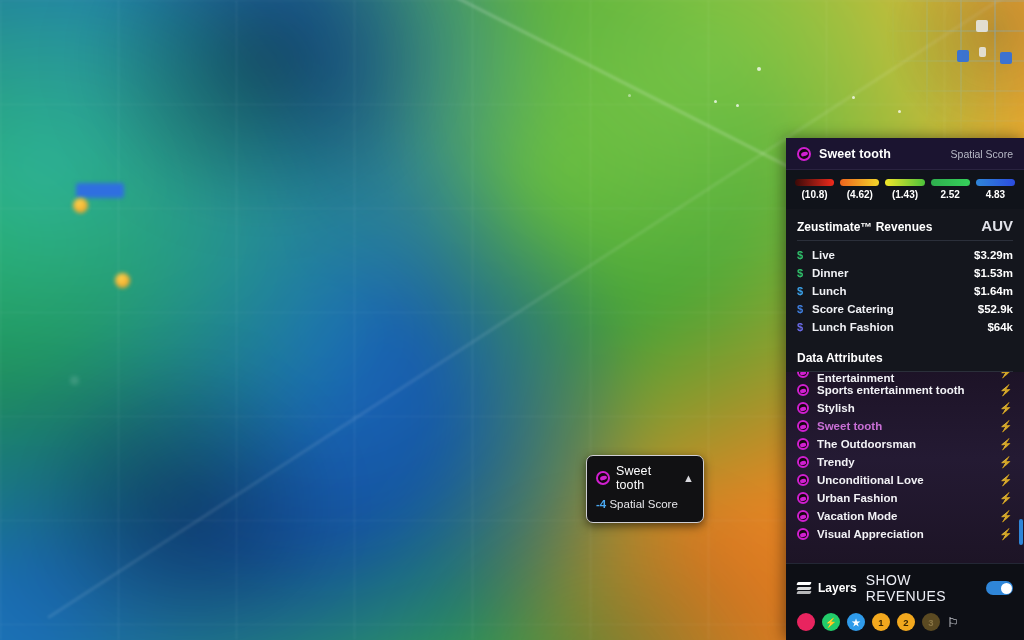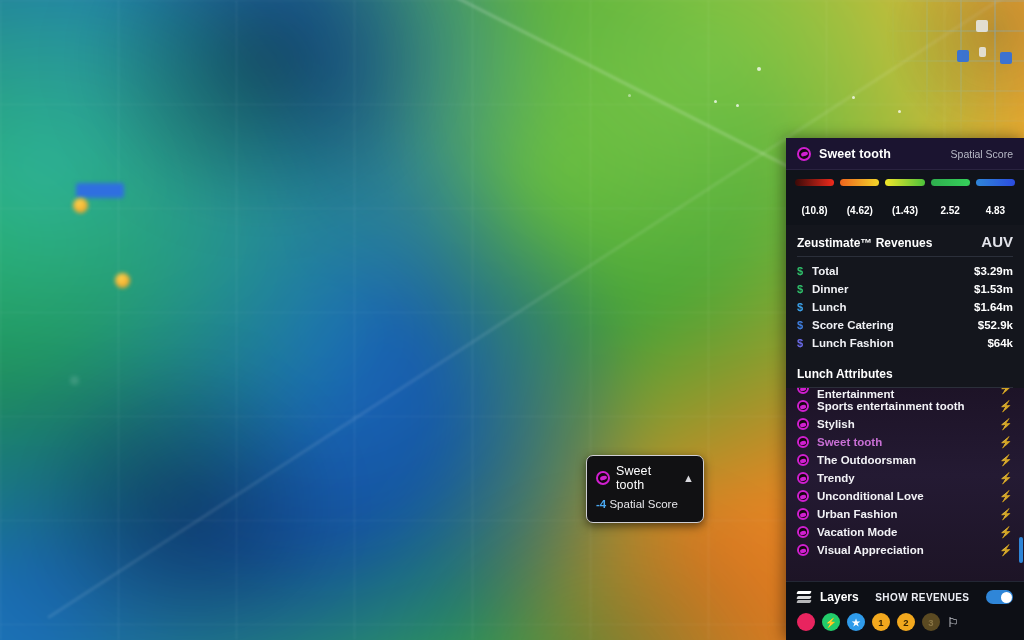--- a/index.html
+++ b/index.html
@@ -128,21 +128,21 @@
     background: #1b1430;
     border-bottom: 1px solid #2a2340;
   }
   .panel-title { font-size: 12.5px; font-weight: 700; letter-spacing: .1px; }
   .panel-head-right { margin-left: auto; font-size: 10.5px; color: #b7b9c6; }
 
   .legend { padding: 9px 9px 9px 9px; background: #10131a; }
   .legend-row { display: flex; gap: 6px; }
   .legend-item { flex: 1; text-align: center; }
   .legend-bar { height: 7px; border-radius: 4px; }
-  .legend-val { margin-top: 19px; font-size: 10px; font-weight: 700; color: #fff; }
+  .legend-val { margin-top: 3px; font-size: 10px; font-weight: 700; color: #fff; }
 
   .sz-row {
     display: flex; align-items: center; gap: 8px;
     padding: 7px 11px; background: #0f1218;
     border-top: 1px solid #1e222c; border-bottom: 1px solid #1e222c;
   }
   .sz-badge {
     width: 17px; height: 17px; border-radius: 50%; flex: 0 0 auto;
     background: #0c0f15; border: 1.6px solid #e9eaf0;
     display: flex; align-items: center; justify-content: center;
@@ -195,21 +195,21 @@
     border-radius: 2px; background: #2f86d8;
   }
 
   .layers {
     background: #0d0f15; border-top: 1px solid #232735;
     padding: 8px 11px 9px 11px;
   }
   .layers-top { display: flex; align-items: center; gap: 9px; }
   .layers-label { font-size: 12px; font-weight: 700; }
   .layers-toggle-label {
-    margin-left: auto; font-size: 10px; font-weight: 700;
+    margin-left: auto; font-size: 14px; font-weight: 400;
     letter-spacing: .4px; color: #eceef5;
   }
   .chips { display: flex; align-items: center; gap: 7px; margin-top: 9px; }
   .chip {
     width: 18px; height: 18px; border-radius: 50%;
     display: flex; align-items: center; justify-content: center;
     font-size: 9.5px; font-weight: 700; color: #3a2500; flex: 0 0 auto;
   }
   .chip.pink  { background: #e8245f; }
   .chip.green { background: #22cc6a; color: #fff; }
@@ -306,21 +306,21 @@
 
     <div class="section">
       <span class="section-title">Zeustimate™ Revenues</span>
       <span class="section-right">AUV</span>
     </div>
     <div class="hr"></div>
 
     <div class="rev-list" id="rev-list">
         <div class="rev-row">
           <span class="rev-ico" style="color: rgb(47, 191, 106);">$</span>
-          <span class="rev-name">Total</span>
+          <span class="rev-name">Live</span>
           <span class="rev-val">$3.29m</span>
         </div>
         <div class="rev-row">
           <span class="rev-ico" style="color: rgb(47, 191, 106);">$</span>
           <span class="rev-name">Dinner</span>
           <span class="rev-val">$1.53m</span>
         </div>
         <div class="rev-row">
           <span class="rev-ico" style="color: rgb(58, 160, 232);">$</span>
           <span class="rev-name">Lunch</span>
@@ -332,21 +332,21 @@
           <span class="rev-val">$52.9k</span>
         </div>
         <div class="rev-row">
           <span class="rev-ico" style="color: rgb(106, 106, 232);">$</span>
           <span class="rev-name">Lunch Fashion</span>
           <span class="rev-val">$64k</span>
         </div>
       </div>
 
     <div class="section">
-      <span class="section-title">Lunch Attributes</span>
+      <span class="section-title">Data Attributes</span>
     </div>
     <div class="hr"></div>
 
     <div class="attrs-wrap">
       <div class="attrs-clip">
         <div class="attrs" id="attr-list">
             <div class="attr-row">
               <span class="ring sm"></span>
               <span class="attr-name">Sophisticated Live Entertainment</span>
               <span class="bolt">⚡</span>

